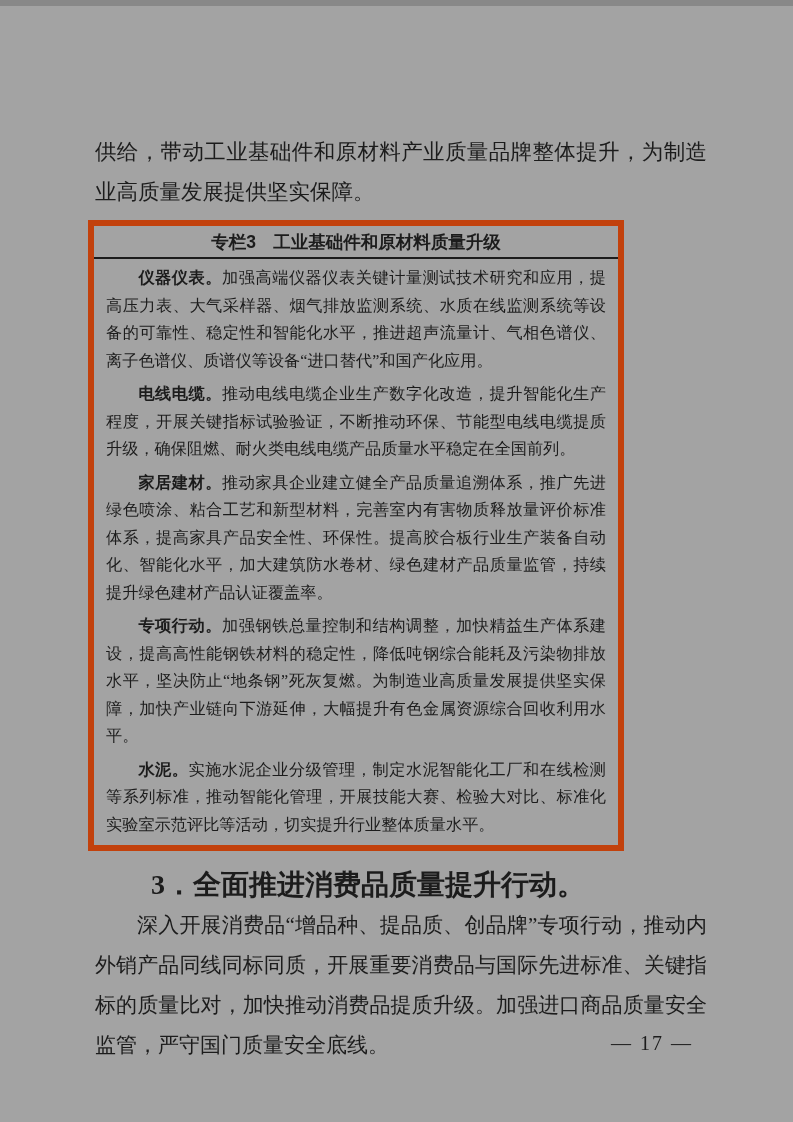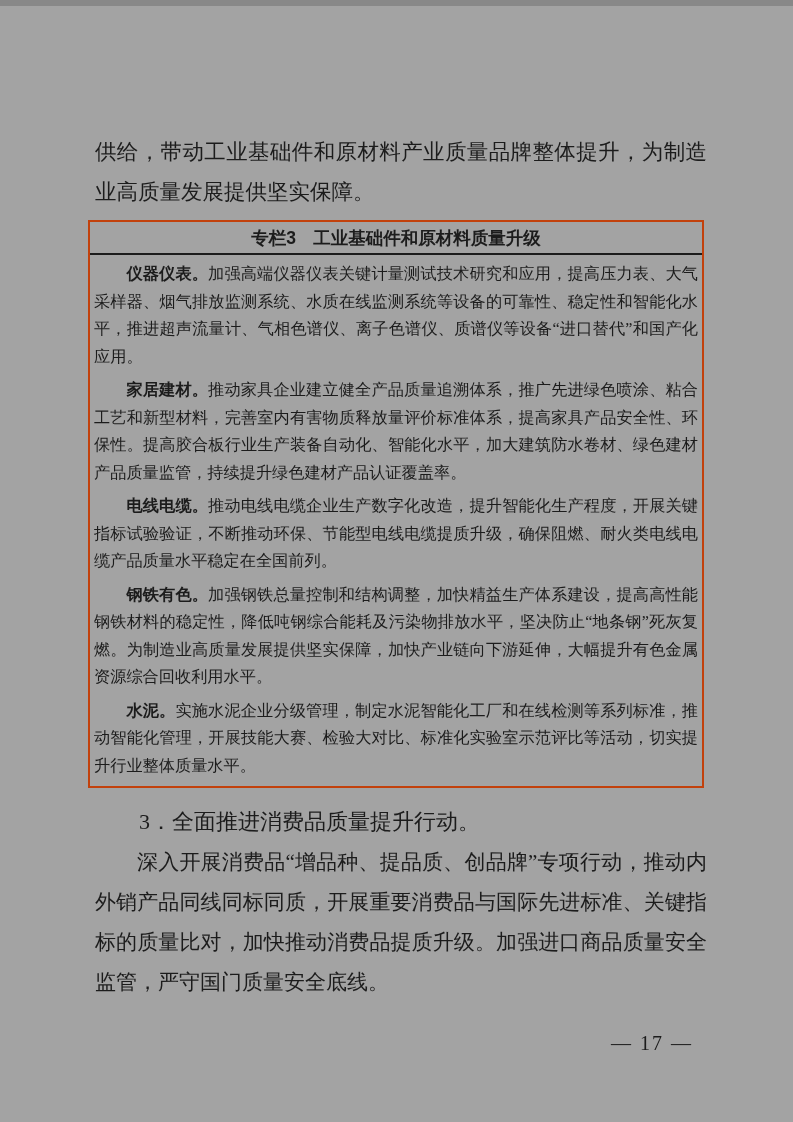--- a/index.html
+++ b/index.html
@@ -19,53 +19,53 @@
   }
   .intro{
     font-size:21.5px;
     line-height:40px;
     text-align:justify;
     margin:0;
   }
   .column-box{
     box-sizing:border-box;
     margin:8px 0 0 -7px;
-    width:616px;
-    border:2px solid #c2410c;
+    width:536px;
+    border:6px solid #c2410c;
   }
   .box-title{
     text-align:center;
     font-weight:700;
     font-family:"Liberation Sans","DejaVu Sans",sans-serif;
     font-size:17.5px;
     line-height:20px;
     padding:6px 0 5px;
     border-bottom:2px solid #1c1c1c;
   }
   .box-body{
-    padding:5px 4px 6px;
+    padding:5px 12px 6px;
     border-radius:9px;
   }
   .box-para{
     font-size:16.2px;
     line-height:27.5px;
     text-align:justify;
     text-indent:2em;
     margin:0 0 5px;
   }
   .box-para:last-child{margin-bottom:0;}
   .box-para .lead{
     font-weight:700;
     font-family:"Liberation Sans","DejaVu Sans",sans-serif;
   }
   .section-heading{
     margin:14px 0 0;
     text-indent:2em;
-    font-weight:400;
-    font-size:22px;
+    font-weight:700;
+    font-size:28px;
     line-height:40px;
   }
   .body-para{
     font-size:21px;
     line-height:40px;
     text-align:justify;
     text-indent:2em;
     margin:0;
   }
   .page-number{
@@ -85,25 +85,25 @@
   <div class="content">
 
     <p class="intro">供给，带动工业基础件和原材料产业质量品牌整体提升，为制造业高质量发展提供坚实保障。</p>
 
     <div class="column-box">
       <div class="box-title">专栏3　工业基础件和原材料质量升级</div>
       <div class="box-body">
 
         <p class="box-para"><span class="lead">仪器仪表。</span><span>加强高端仪器仪表关键计量测试技术研究和应用，提高压力表、大气采样器、烟气排放监测系统、水质在线监测系统等设备的可靠性、稳定性和智能化水平，推进超声流量计、气相色谱仪、离子色谱仪、质谱仪等设备“进口替代”和国产化应用。</span></p>
 
+        <p class="box-para"><span class="lead">电线电缆。</span><span>推动电线电缆企业生产数字化改造，提升智能化生产程度，开展关键指标试验验证，不断推动环保、节能型电线电缆提质升级，确保阻燃、耐火类电线电缆产品质量水平稳定在全国前列。</span></p>
+
         <p class="box-para"><span class="lead">家居建材。</span><span>推动家具企业建立健全产品质量追溯体系，推广先进绿色喷涂、粘合工艺和新型材料，完善室内有害物质释放量评价标准体系，提高家具产品安全性、环保性。提高胶合板行业生产装备自动化、智能化水平，加大建筑防水卷材、绿色建材产品质量监管，持续提升绿色建材产品认证覆盖率。</span></p>
 
-        <p class="box-para"><span class="lead">电线电缆。</span><span>推动电线电缆企业生产数字化改造，提升智能化生产程度，开展关键指标试验验证，不断推动环保、节能型电线电缆提质升级，确保阻燃、耐火类电线电缆产品质量水平稳定在全国前列。</span></p>
-
-        <p class="box-para"><span class="lead">钢铁有色。</span><span>加强钢铁总量控制和结构调整，加快精益生产体系建设，提高高性能钢铁材料的稳定性，降低吨钢综合能耗及污染物排放水平，坚决防止“地条钢”死灰复燃。为制造业高质量发展提供坚实保障，加快产业链向下游延伸，大幅提升有色金属资源综合回收利用水平。</span></p>
+        <p class="box-para"><span class="lead">专项行动。</span><span>加强钢铁总量控制和结构调整，加快精益生产体系建设，提高高性能钢铁材料的稳定性，降低吨钢综合能耗及污染物排放水平，坚决防止“地条钢”死灰复燃。为制造业高质量发展提供坚实保障，加快产业链向下游延伸，大幅提升有色金属资源综合回收利用水平。</span></p>
 
         <p class="box-para"><span class="lead">水泥。</span><span>实施水泥企业分级管理，制定水泥智能化工厂和在线检测等系列标准，推动智能化管理，开展技能大赛、检验大对比、标准化实验室示范评比等活动，切实提升行业整体质量水平。</span></p>
 
       </div>
     </div>
 
     <p class="section-heading">3．全面推进消费品质量提升行动。</p>
 
     <p class="body-para">深入开展消费品“增品种、提品质、创品牌”专项行动，推动内外销产品同线同标同质，开展重要消费品与国际先进标准、关键指标的质量比对，加快推动消费品提质升级。加强进口商品质量安全监管，严守国门质量安全底线。</p>
 

